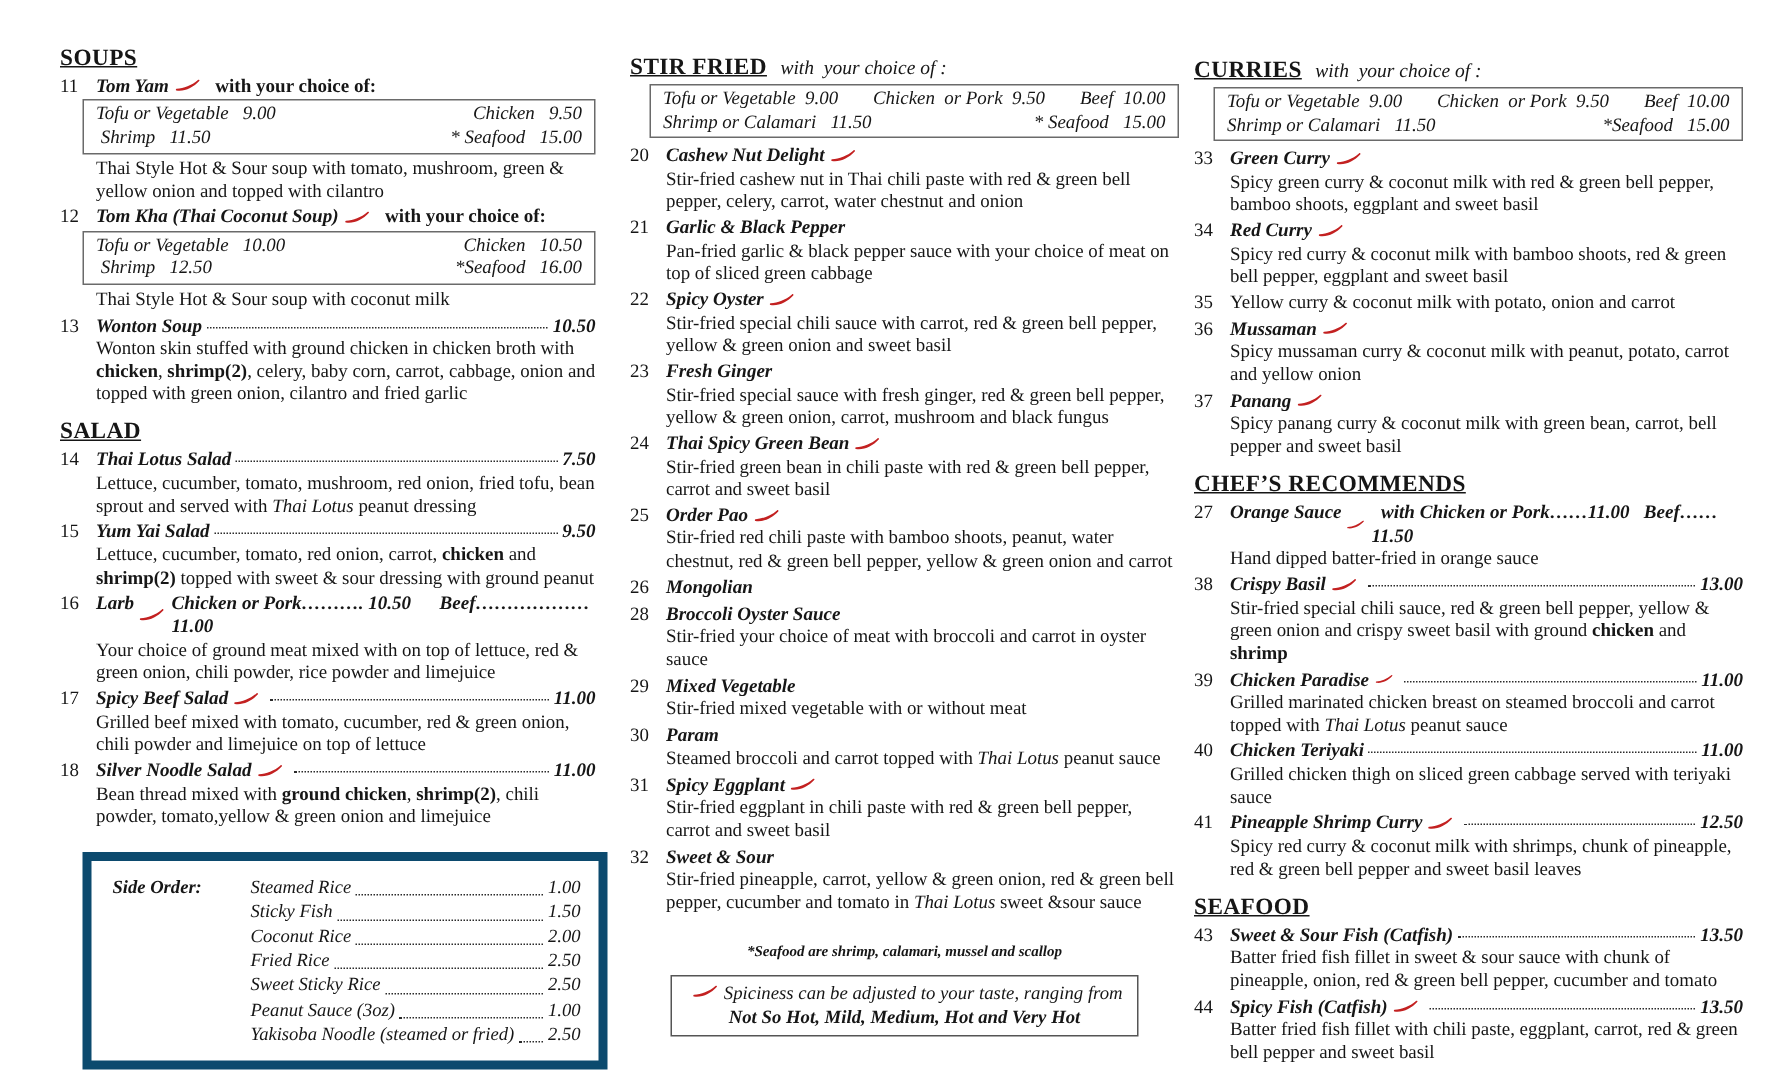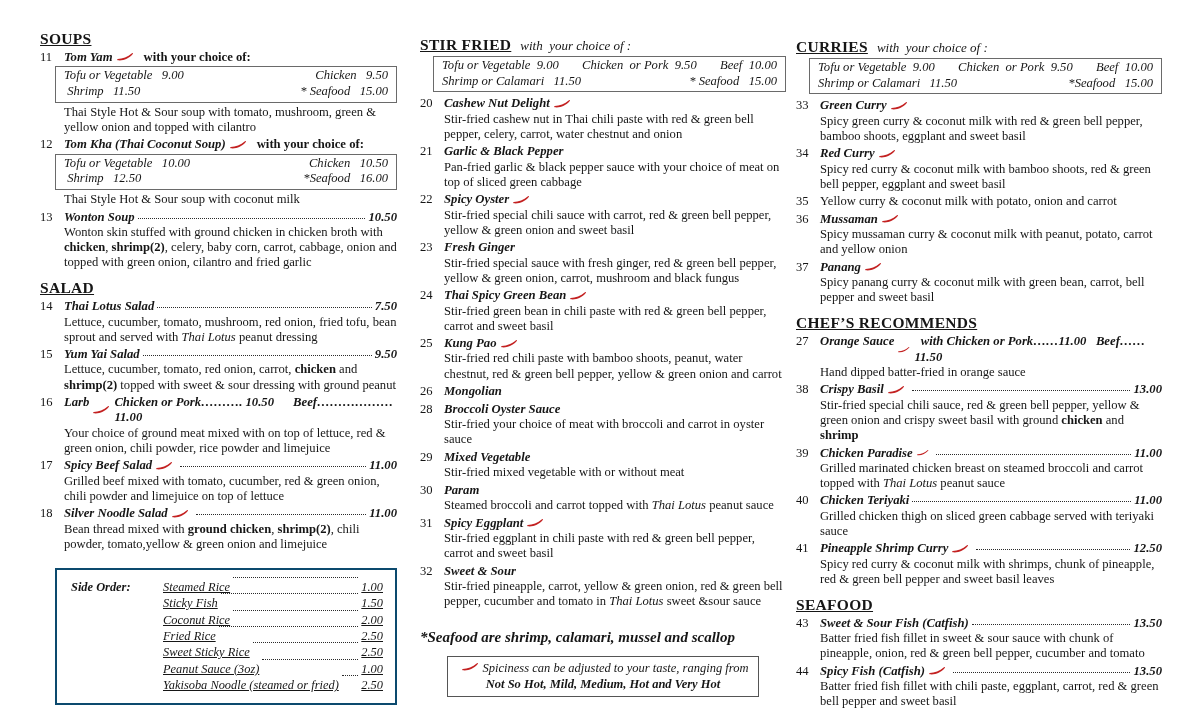--- a/index.html
+++ b/index.html
@@ -24,27 +24,27 @@
   .prc{font-weight:bold;font-style:italic;white-space:pre;}
   .desc{font-size:12.6px;line-height:1.2;}
   .desc b{font-weight:bold;}
   .desc i{}
   .pbox{border:1px solid #6a6a6a;padding:1px 8px 2px;margin:1px 0 2px;font-style:italic;font-size:12.6px;line-height:1.25;}
   .pbox.inset{margin-left:-9px;}
   .pbox.secbox{margin-left:13px;margin-bottom:4px;}
   .brow{display:flex;justify-content:space-between;}
   .brow span{white-space:pre;}
   .chili{margin:0 4px;flex:0 0 auto;align-self:center;}
-  .side-box{border:2px solid #0c4a6e;margin:16px 0 0 15px;width:312px;padding:9px 12px 10px 14px;
+  .side-box{border:6px solid #0c4a6e;margin:16px 0 0 15px;width:312px;padding:9px 12px 10px 14px;
             display:flex;font-size:12.4px;line-height:1.32;}
   .side-label{font-weight:bold;font-style:italic;flex:0 0 92px;}
   .side-rows{flex:1;font-style:italic;}
-  .srow{display:flex;align-items:flex-start;text-decoration:underline;}
+  .srow{display:flex;align-items:flex-end;}
   .srow .lead{top:-2px;}
-  .cnote{text-align:left;font-weight:bold;font-style:italic;font-size:15px;margin:20px 0 10px;}
+  .cnote{text-align:center;font-weight:bold;font-style:italic;font-size:10px;margin:20px 0 10px;}
   .spice{border:1px solid #555;margin:4px auto 0;width:298px;text-align:center;font-size:12.5px;
          padding:3px 6px 4px;line-height:1.3;}
   .spice .l1{font-style:italic;white-space:nowrap;}
   .spice .l2{font-weight:bold;font-style:italic;}
 </style>
 </head>
 <body>
 
 <div class="page">
   <div class="col" id="col-0">
@@ -280,21 +280,21 @@
                 <path d="M0.7 8.6 C7 9.6 14 6.4 18.6 1.2 C19.2 0.5 18.4 -0.3 17.6 0.3 C12.6 4.6 6.4 6.9 0.9 7.2 C0 7.3 0 8.5 0.7 8.6 Z" fill="#c32121"></path>
               </svg>
             </div>
             <div class="desc">Stir-fried green bean in chili paste with red &amp; green bell pepper, carrot and sweet basil</div>
           </div>
         </div>
         <div class="item">
           <div class="num">25</div>
           <div class="ibody">
             <div class="nline">
-              <span class="nm">Kung Pao</span>
+              <span class="nm">Order Pao</span>
               <svg viewBox="0 0 20 10" width="17" height="8.5" class="chili">
                 <path d="M0.7 8.6 C7 9.6 14 6.4 18.6 1.2 C19.2 0.5 18.4 -0.3 17.6 0.3 C12.6 4.6 6.4 6.9 0.9 7.2 C0 7.3 0 8.5 0.7 8.6 Z" fill="#c32121"></path>
               </svg>
             </div>
             <div class="desc">Stir-fried red chili paste with bamboo shoots, peanut, water chestnut, red &amp; green bell pepper, yellow &amp; green onion and carrot</div>
           </div>
         </div>
         <div class="item">
           <div class="num">26</div>
           <div class="ibody">

